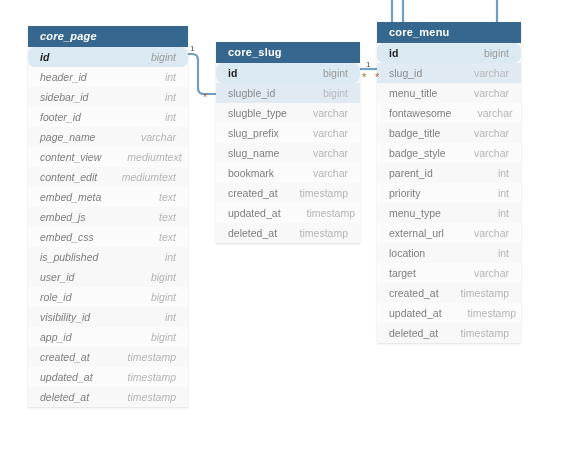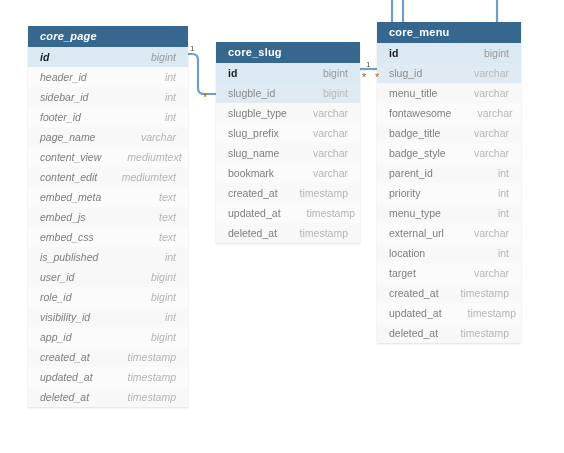--- a/index.html
+++ b/index.html
@@ -63,20 +63,21 @@
     font-size: 10.5px;
     white-space: nowrap;
     background: #f8f8f8;
   }
   .field-row.alt {
     background: #fbfbfb;
     gap: 26px;
   }
   .field-row.key {
     background: #dbe9f2;
+    border-radius: 7px;
   }
   .field-row.fk {
     background: #dfeaf3;
   }
 
   .field-name {
     color: #7d7d7d;
     font-size: 10.5px;
   }
   .field-row.key .field-name {

